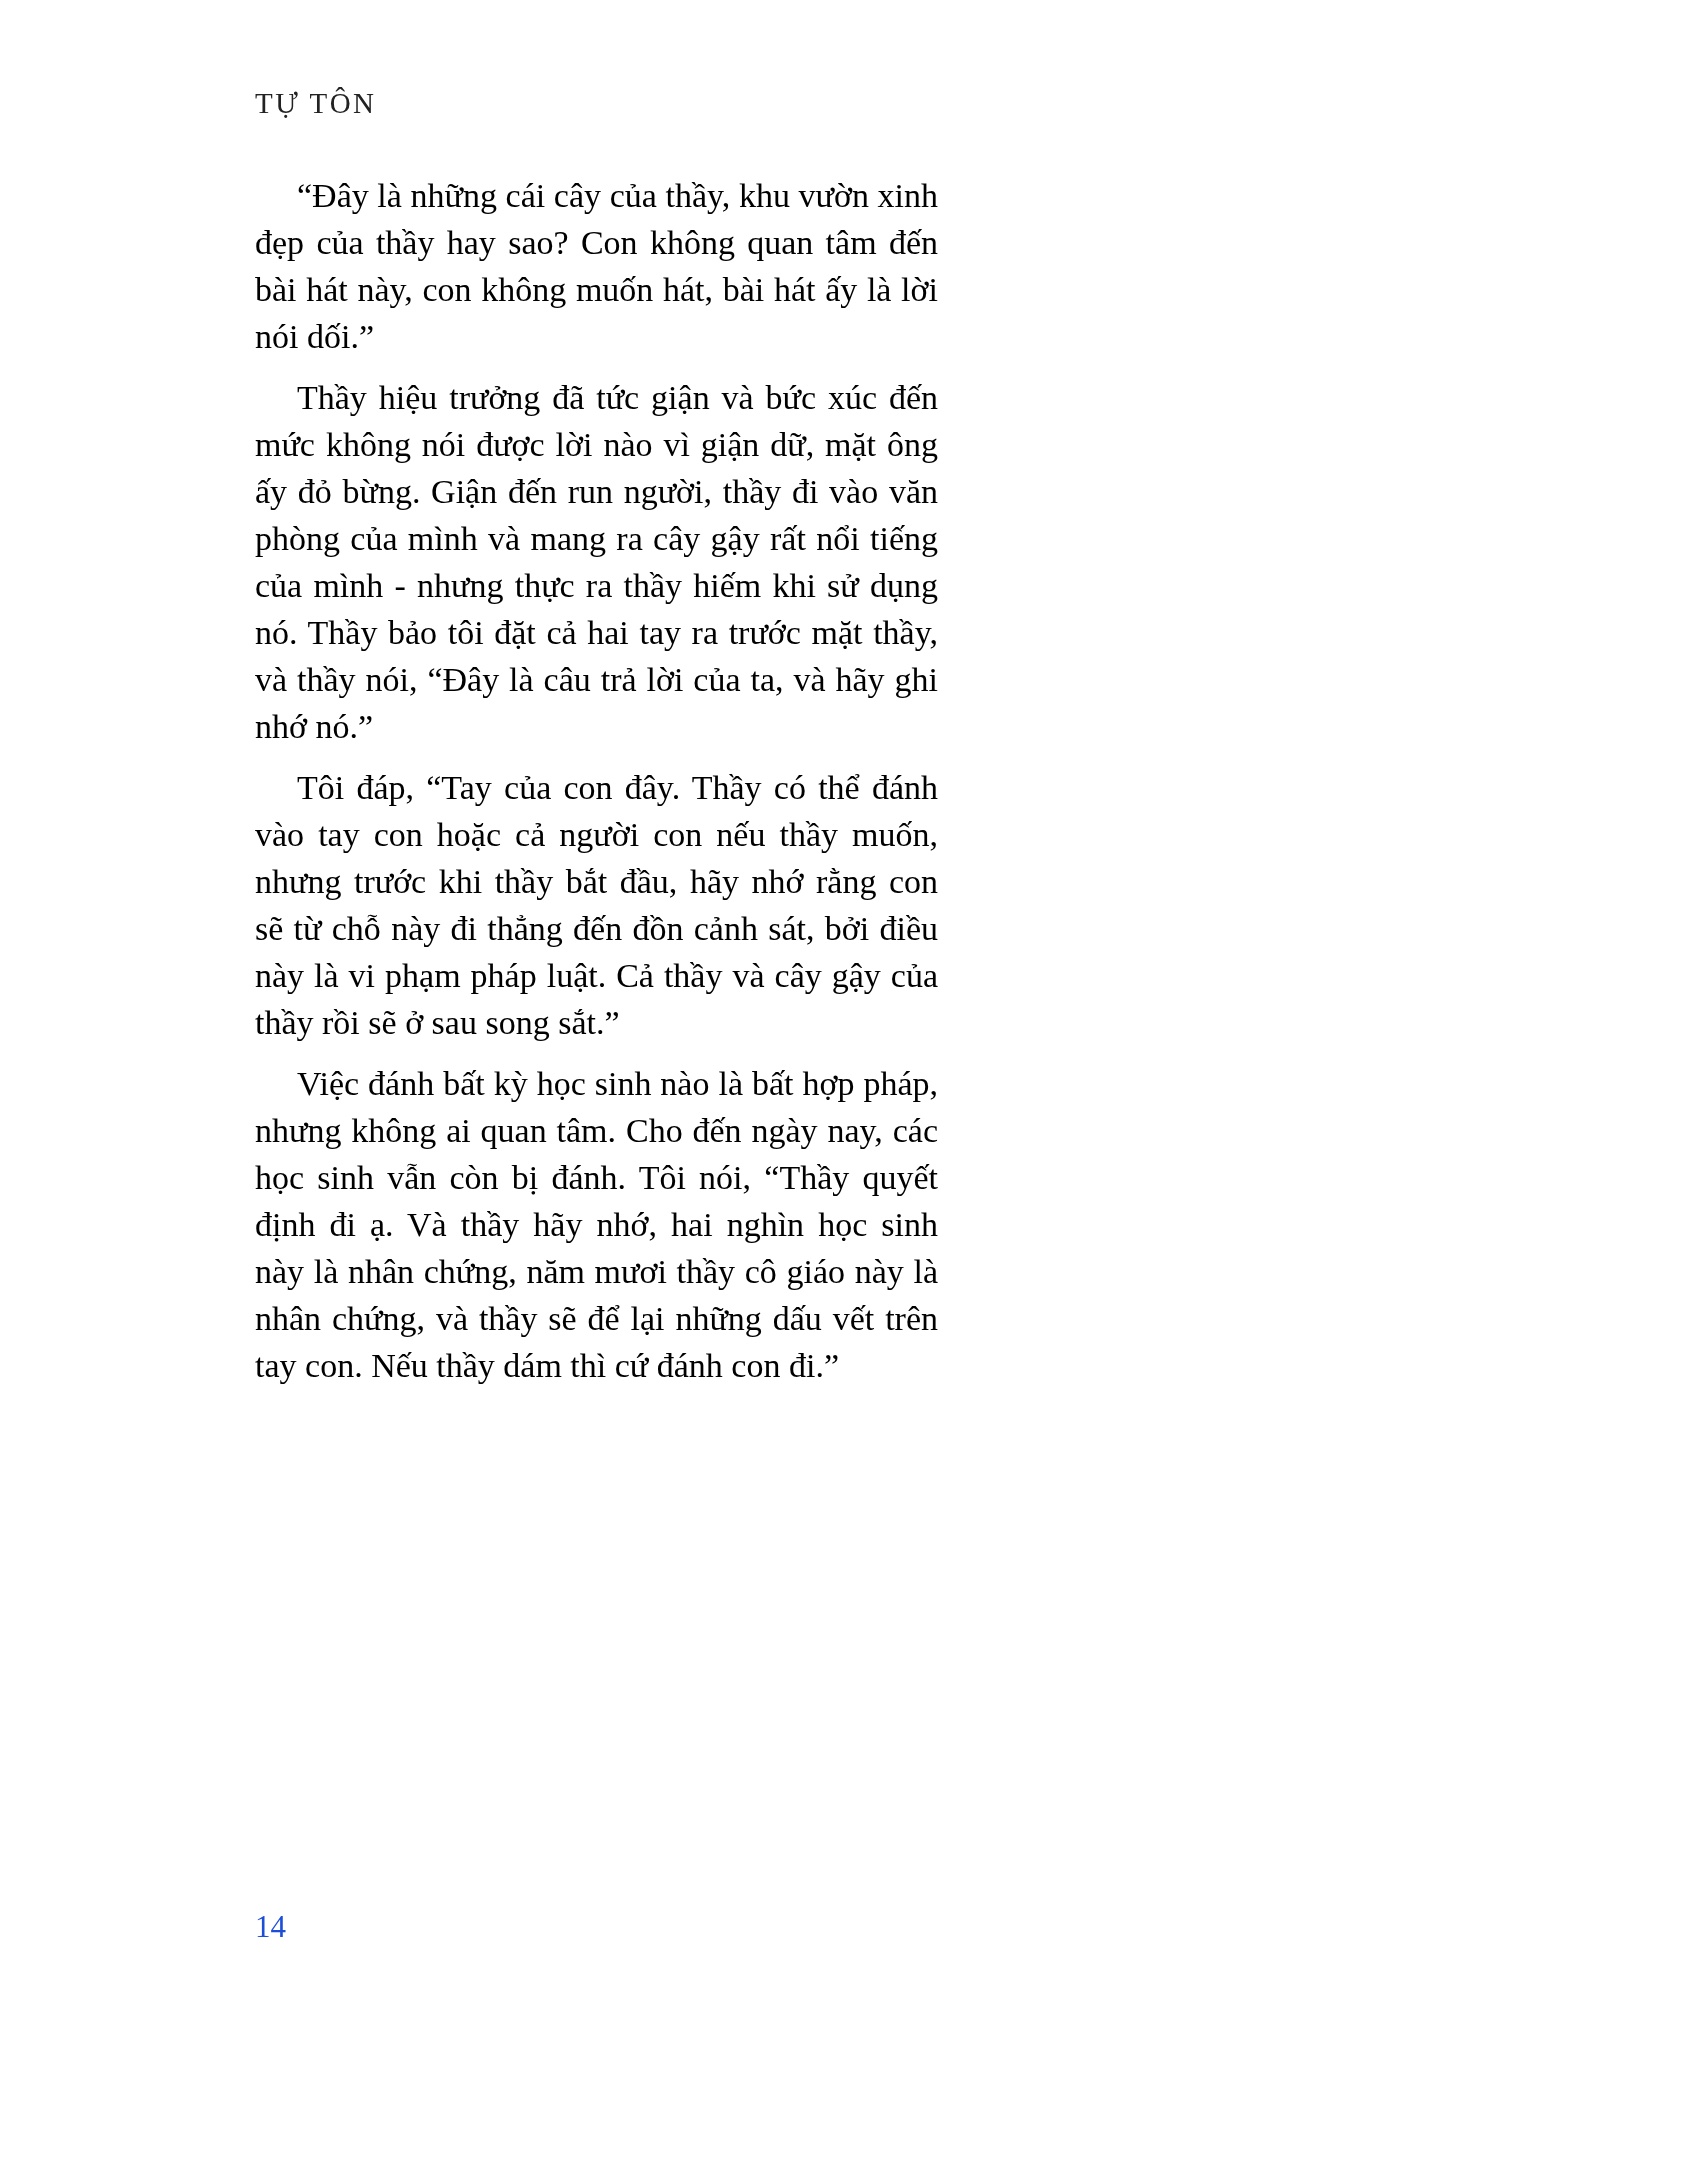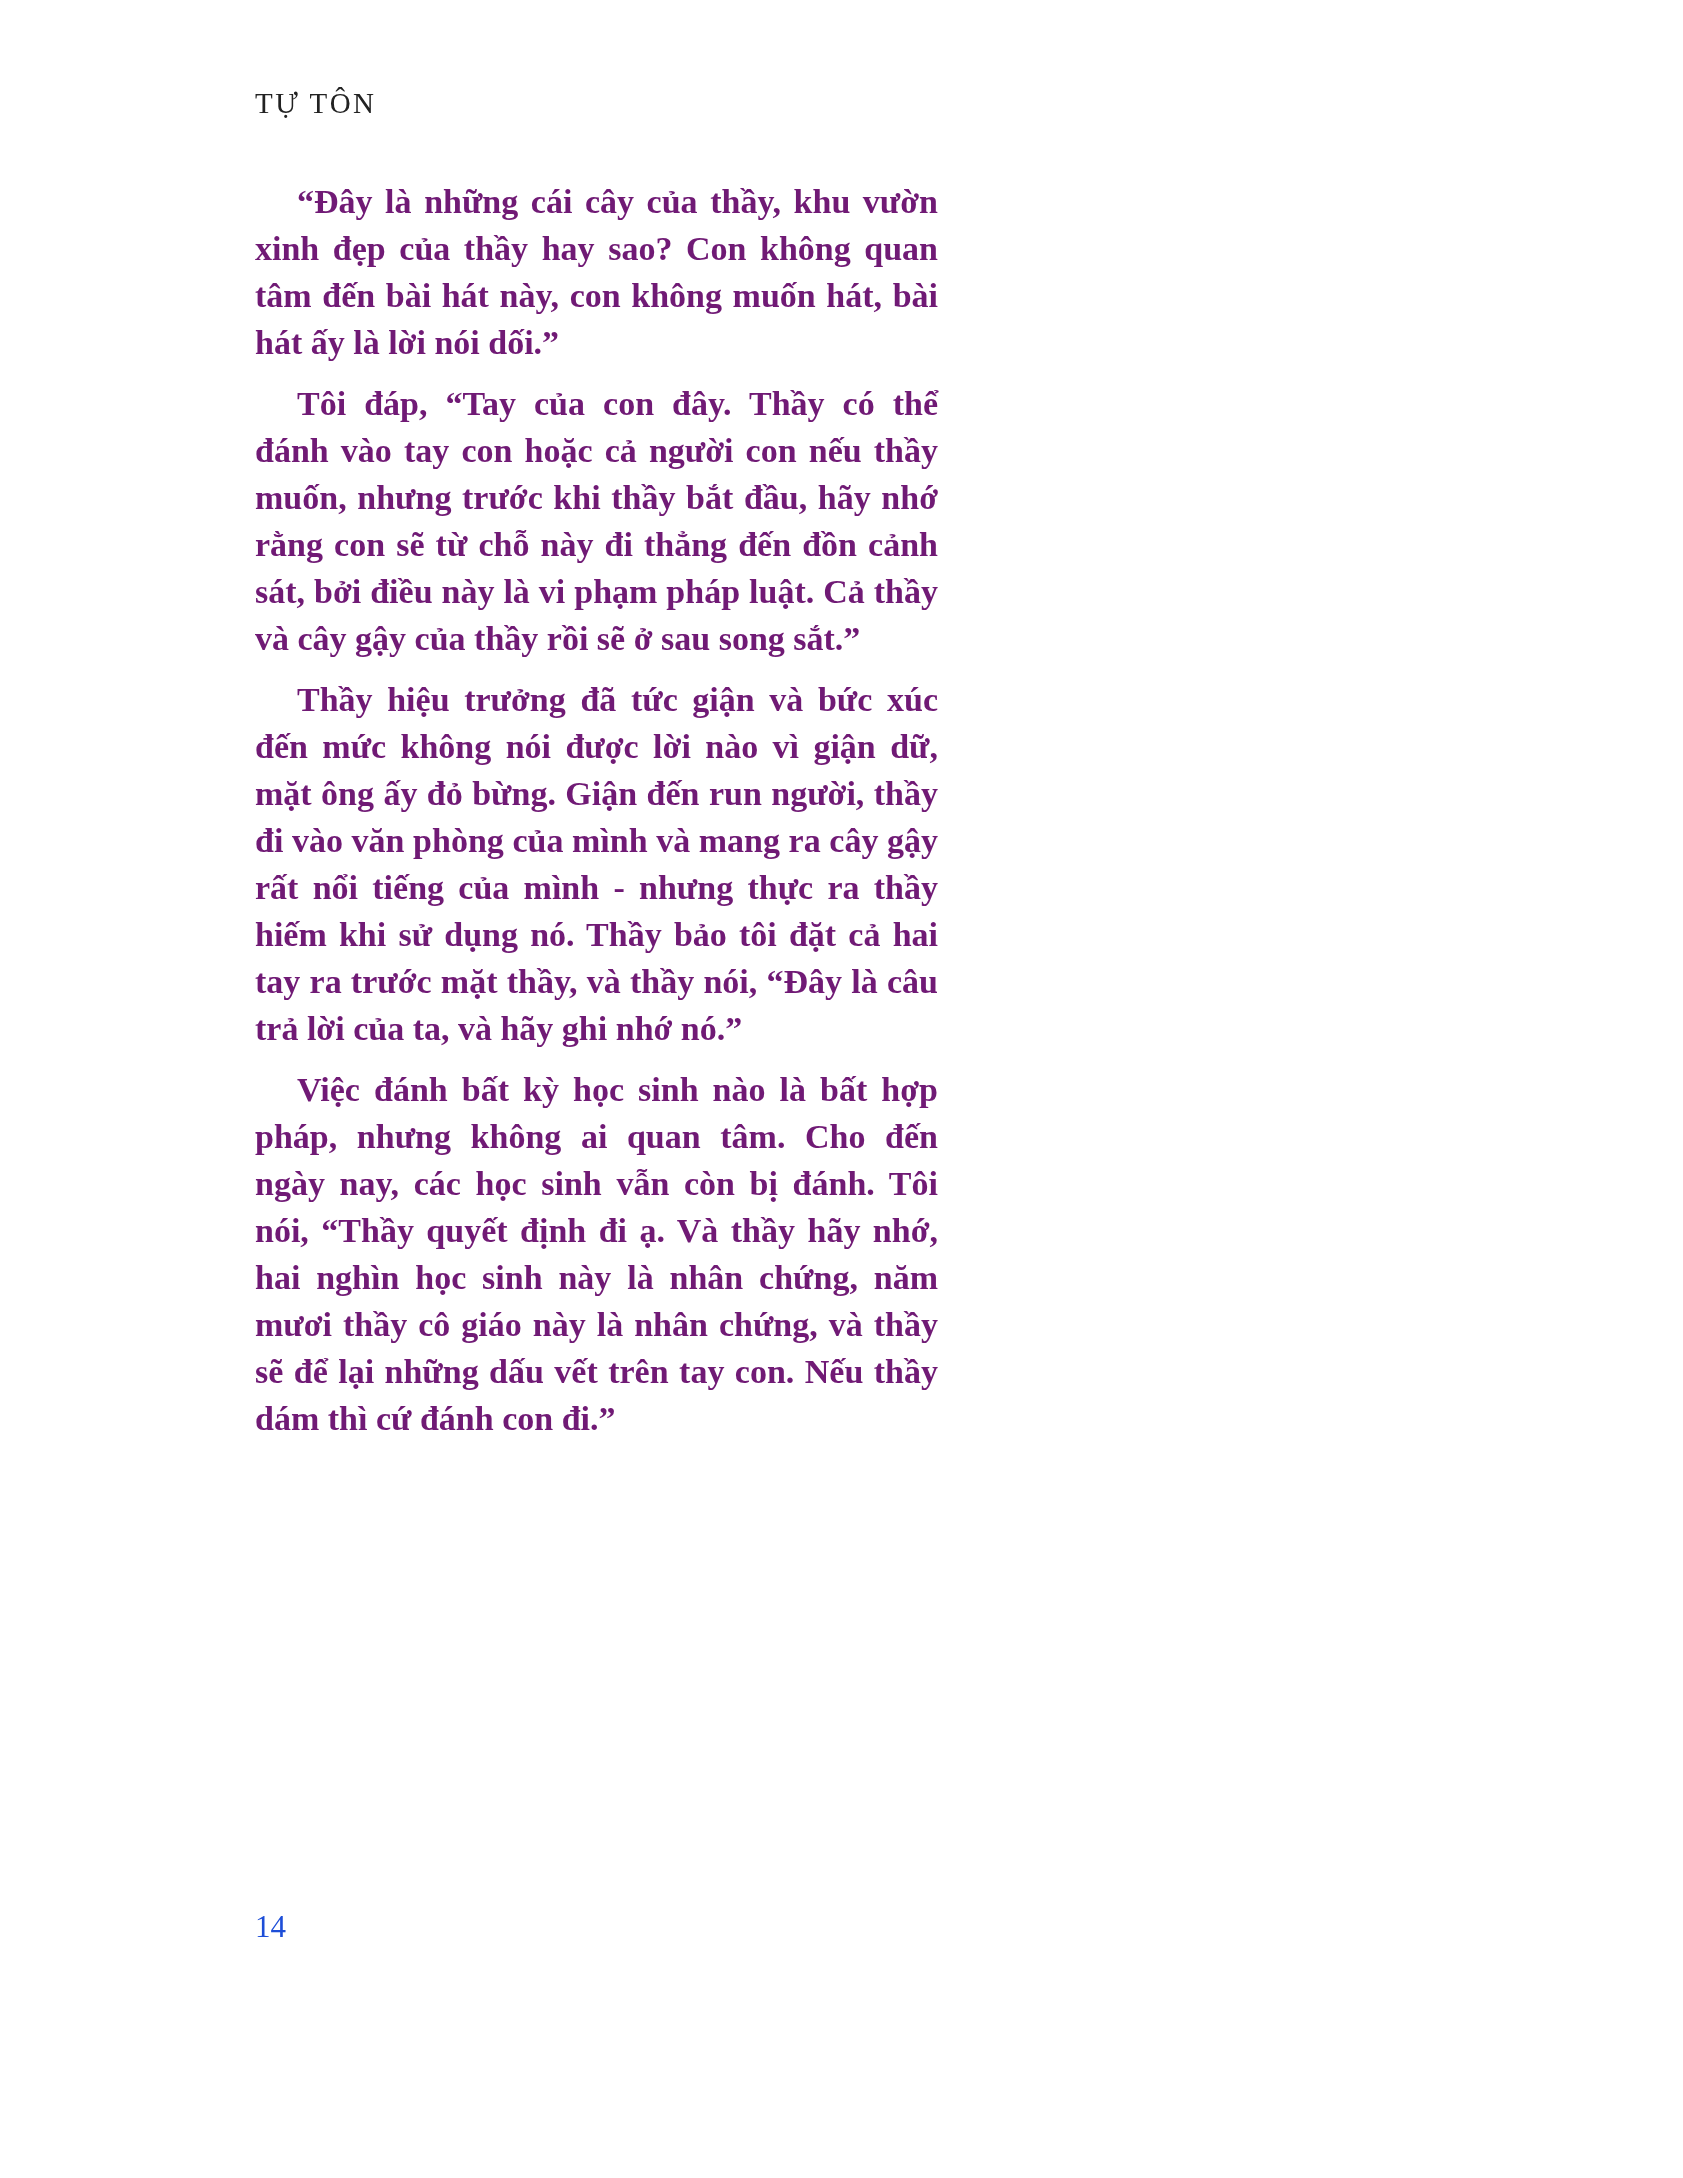--- a/index.html
+++ b/index.html
@@ -25,27 +25,26 @@
     position: absolute;
     left: 255px;
     top: 87px;
     font-size: 29px;
     letter-spacing: 2.5px;
     color: #222222;
   }
   .text-column {
     position: absolute;
     left: 255px;
-    top: 178px;
+    top: 172px;
     width: 683px;
     font-size: 34px;
     line-height: 47px;
     text-align: justify;
-    color: #701a75;
-    font-weight: bold;
+    color: #000000;
   }
   .text-column p {
     text-indent: 42px;
     margin: 0 0 14px 0;
   }
   .page-number {
     position: absolute;
     left: 255px;
     top: 1909px;
     font-size: 31px;
@@ -54,21 +53,21 @@
 </style>
 </head>
 <body>
 
 <div class="page">
 
   <div class="running-header">TỰ TÔN</div>
 
   <div class="text-column">
     <p>“Đây là những cái cây của thầy, khu vườn xinh đẹp của thầy hay sao? Con không quan tâm đến bài hát này, con không muốn hát, bài hát ấy là lời nói dối.”</p>
+    <p>Thầy hiệu trưởng đã tức giận và bức xúc đến mức không nói được lời nào vì giận dữ, mặt ông ấy đỏ bừng. Giận đến run người, thầy đi vào văn phòng của mình và mang ra cây gậy rất nổi tiếng của mình - nhưng thực ra thầy hiếm khi sử dụng nó. Thầy bảo tôi đặt cả hai tay ra trước mặt thầy, và thầy nói, “Đây là câu trả lời của ta, và hãy ghi nhớ nó.”</p>
     <p>Tôi đáp, “Tay của con đây. Thầy có thể đánh vào tay con hoặc cả người con nếu thầy muốn, nhưng trước khi thầy bắt đầu, hãy nhớ rằng con sẽ từ chỗ này đi thẳng đến đồn cảnh sát, bởi điều này là vi phạm pháp luật. Cả thầy và cây gậy của thầy rồi sẽ ở sau song sắt.”</p>
-    <p>Thầy hiệu trưởng đã tức giận và bức xúc đến mức không nói được lời nào vì giận dữ, mặt ông ấy đỏ bừng. Giận đến run người, thầy đi vào văn phòng của mình và mang ra cây gậy rất nổi tiếng của mình - nhưng thực ra thầy hiếm khi sử dụng nó. Thầy bảo tôi đặt cả hai tay ra trước mặt thầy, và thầy nói, “Đây là câu trả lời của ta, và hãy ghi nhớ nó.”</p>
     <p>Việc đánh bất kỳ học sinh nào là bất hợp pháp, nhưng không ai quan tâm. Cho đến ngày nay, các học sinh vẫn còn bị đánh. Tôi nói, “Thầy quyết định đi ạ. Và thầy hãy nhớ, hai nghìn học sinh này là nhân chứng, năm mươi thầy cô giáo này là nhân chứng, và thầy sẽ để lại những dấu vết trên tay con. Nếu thầy dám thì cứ đánh con đi.”</p>
   </div>
 
   <div class="page-number">14</div>
 
 </div>
 
 
 </body></html>

